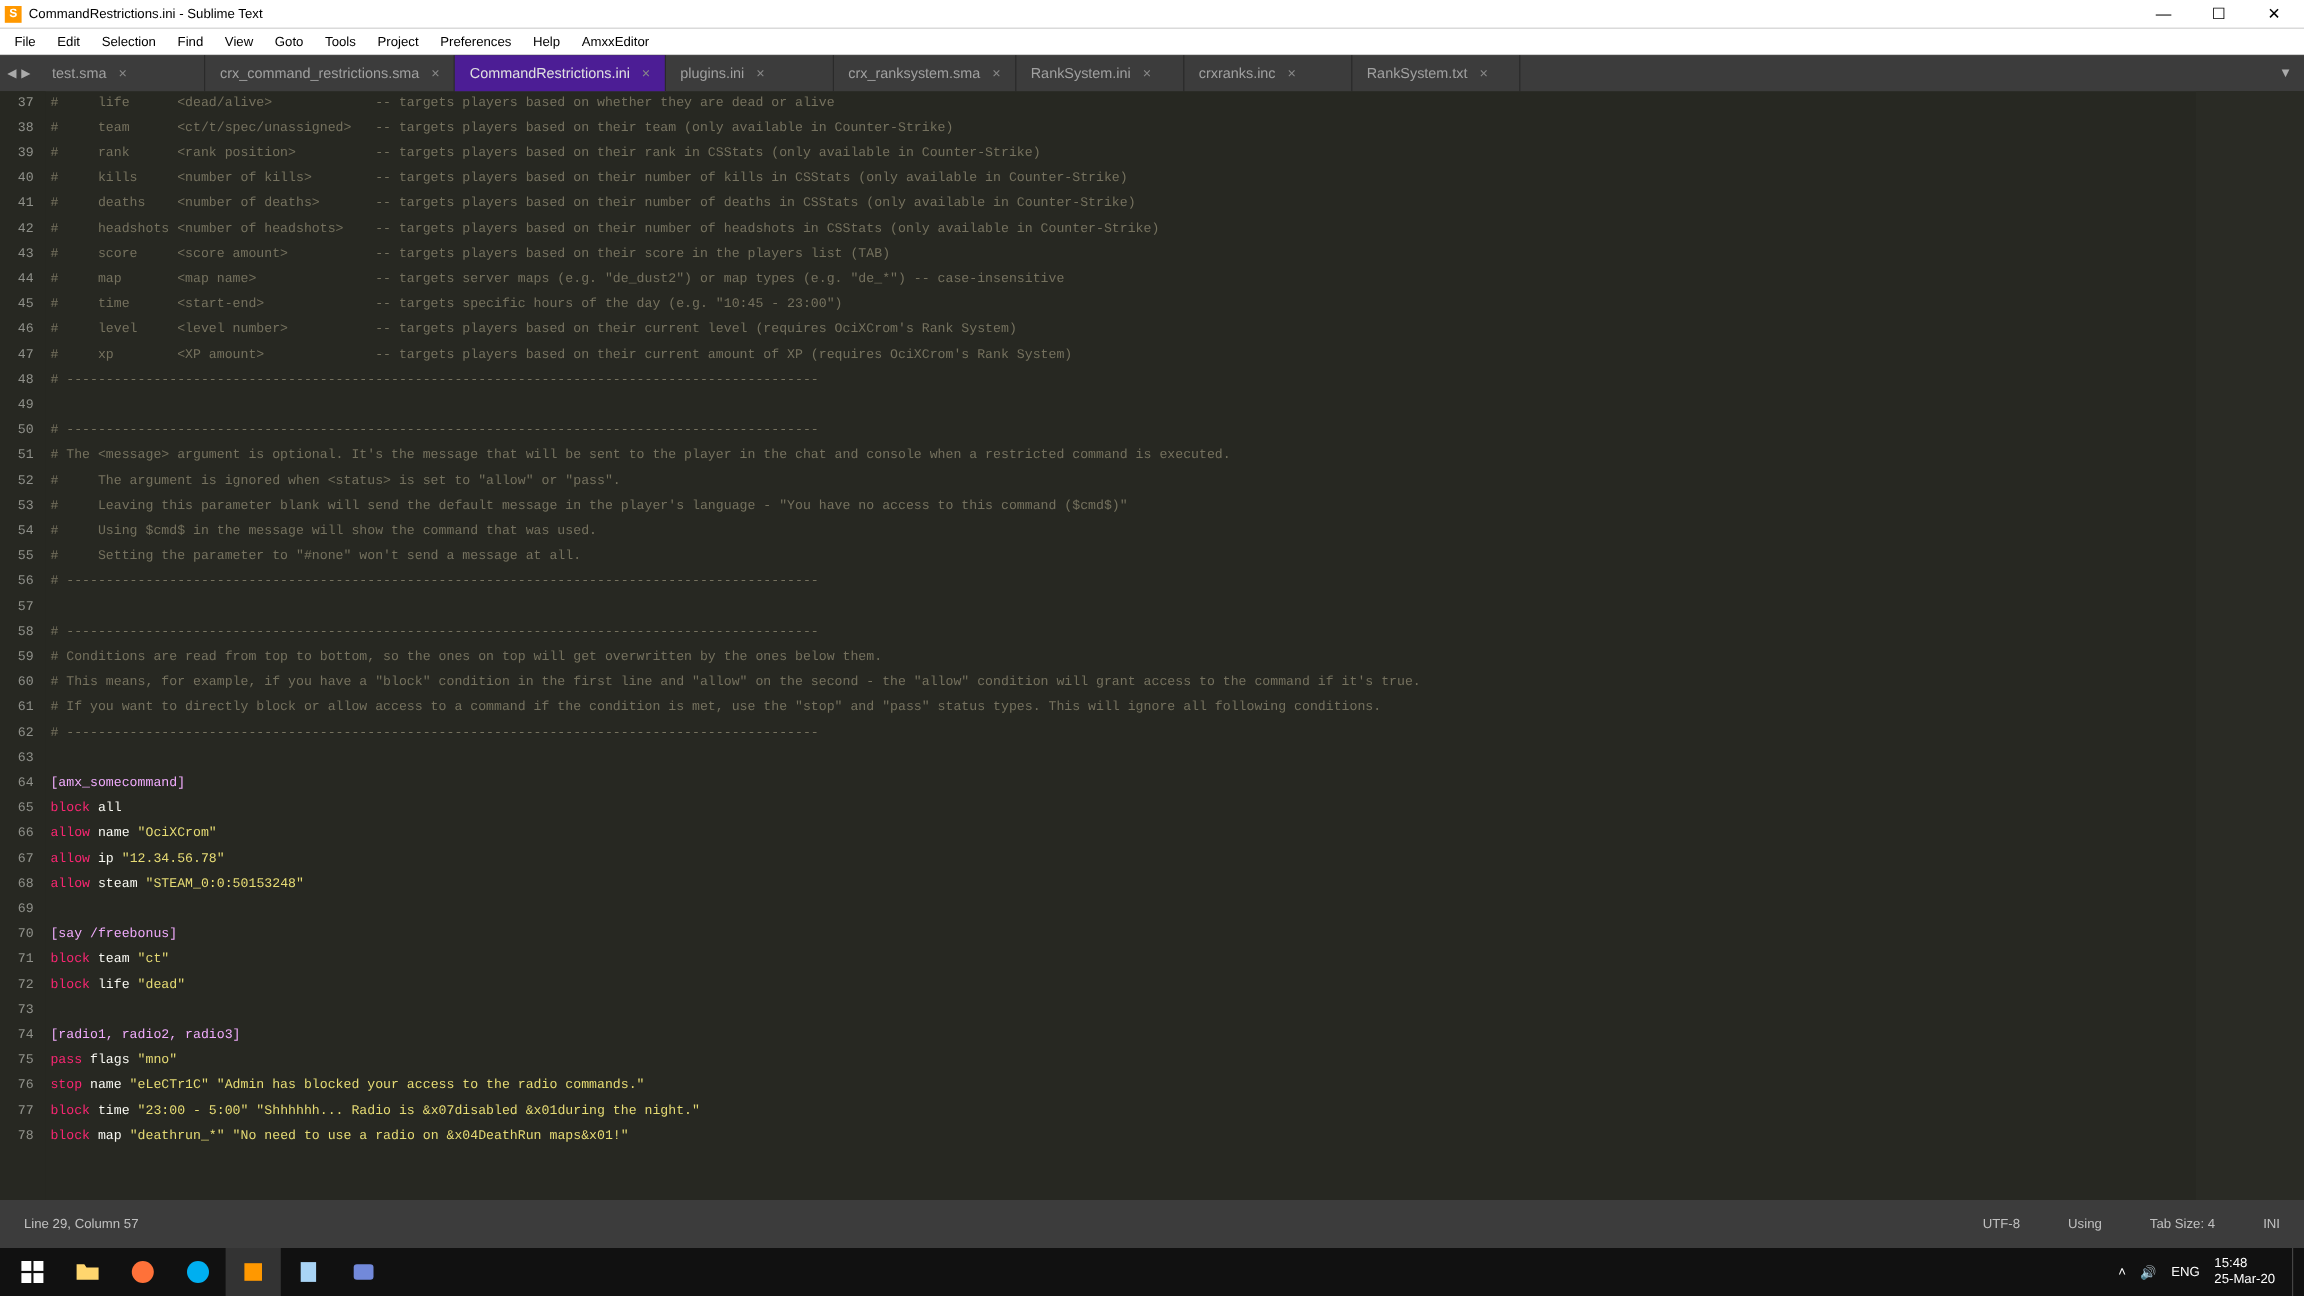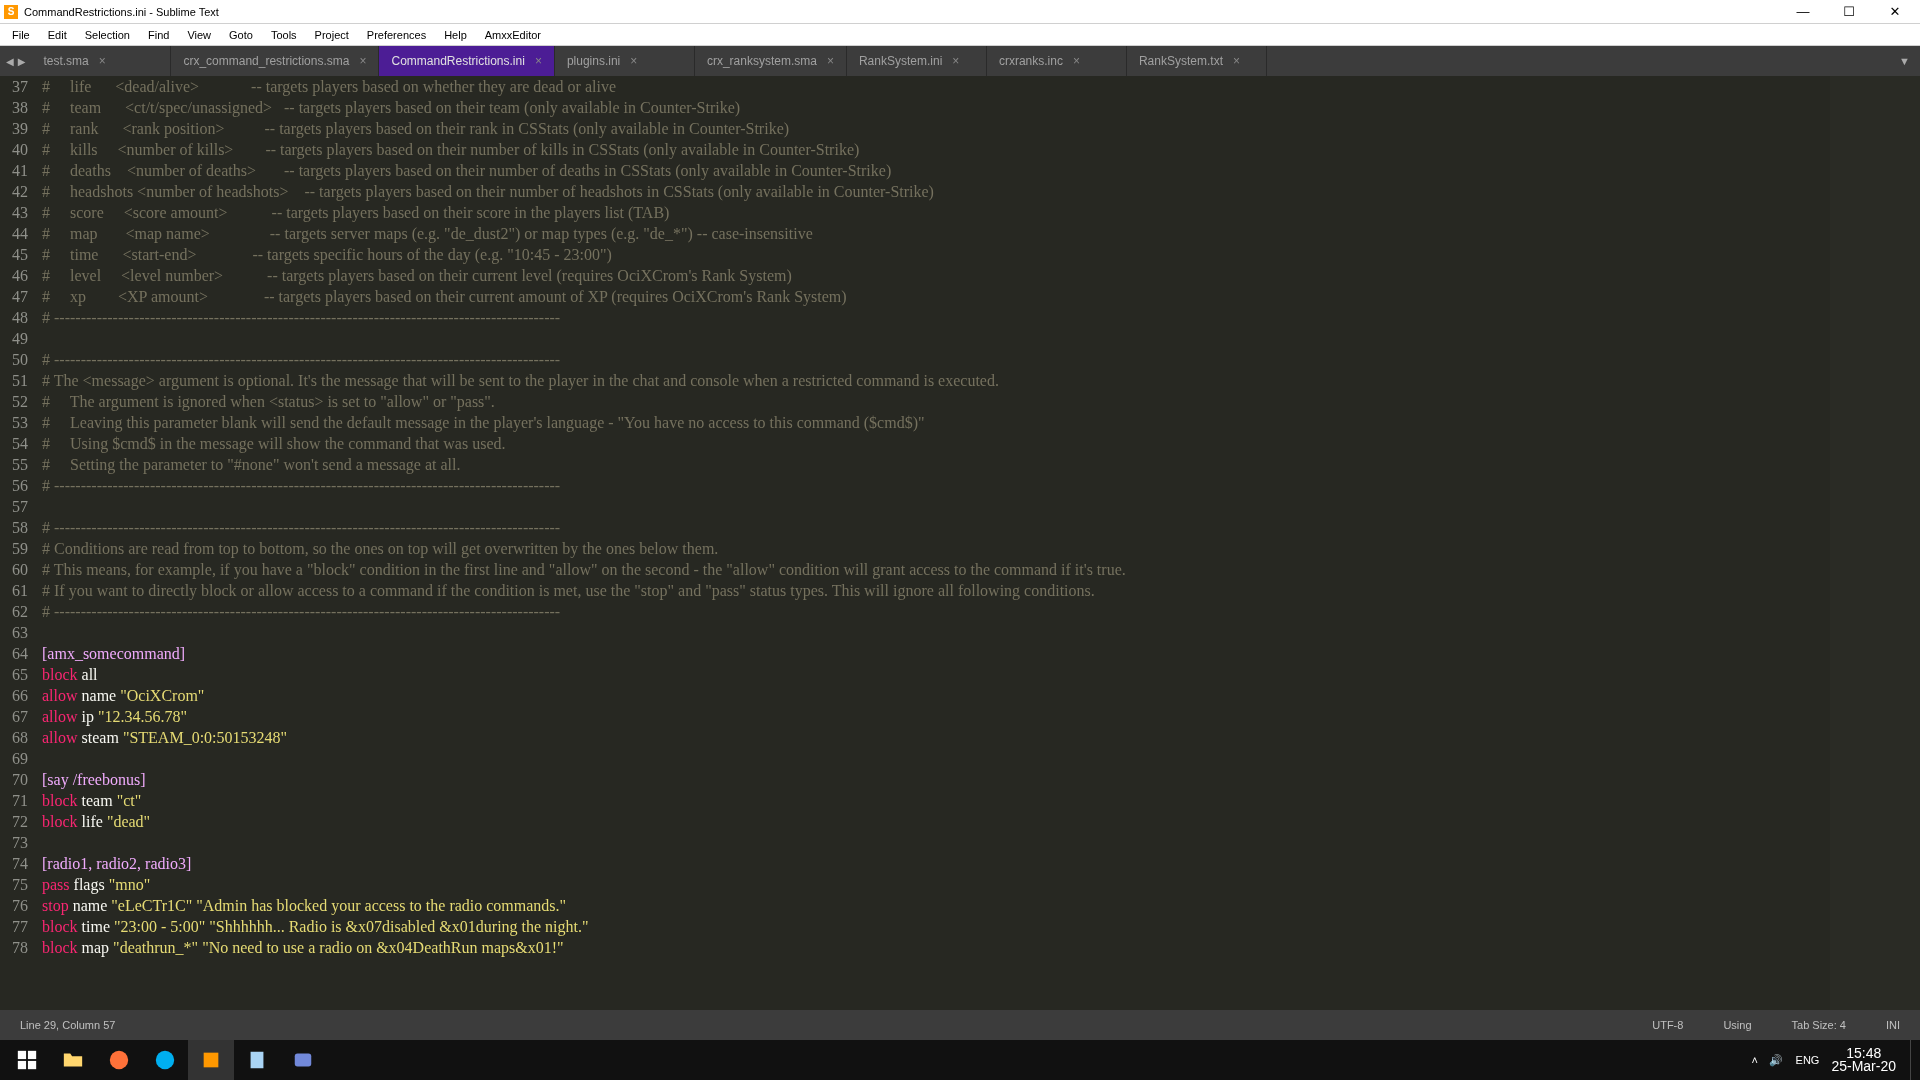--- a/index.html
+++ b/index.html
@@ -74,22 +74,22 @@
   min-width: 140px;
 }
 .tab.active { background: #4c1d95; color: #e0e0e0; }
 .tab .tab-close { color: #888; font-size: 12px; }
 .tab-bar .spacer { flex: 1; }
 .tab-bar .dropdown-toggle { color: #aaa; padding: 0 10px; display: flex; align-items: center; cursor: pointer; }
 
 .editor {
   flex: 1;
   display: flex;
-  font-family: Liberation Serif, serif;
-  font-size: 16px;
+  font-family: Liberation Mono, monospace;
+  font-size: 11px;
   line-height: 21px;
   overflow: hidden;
   position: relative;
 }
 .gutter {
   background: #272822;
   color: #8f908a;
   padding: 0 10px 0 6px;
   text-align: right;
   user-select: none;
@@ -107,21 +107,21 @@
 .tok-section { color: #f0abfc; }
 
 .minimap {
   width: 90px;
   background: #2a2b25;
 }
 
 .status-bar {
   background: #3c3c3c;
   color: #c0c0c0;
-  height: 30px;
+  height: 40px;
   display: flex;
   align-items: center;
   padding: 0 10px;
   font-size: 11px;
   gap: 20px;
 }
 .status-bar .spacer { flex: 1; }
 .status-bar .seg { padding: 0 10px; cursor: default; }
 
 .taskbar {
@@ -135,21 +135,21 @@
 .taskbar .tb-btn {
   width: 46px; height: 40px;
   display: flex; align-items: center; justify-content: center;
   font-size: 18px;
   cursor: pointer;
 }
 .taskbar .tb-btn.start { font-size: 16px; }
 .taskbar .tb-btn svg { width: 22px; height: 22px; }
 .taskbar .spacer { flex: 1; }
 .taskbar .tray { display: flex; align-items: center; gap: 12px; padding: 0 8px; font-size: 11px; }
-.taskbar .clock { text-align: center; line-height: 13px; font-size: 14px; padding-right: 6px; }
+.taskbar .clock { text-align: left; line-height: 13px; font-size: 11px; padding-right: 6px; }
 .taskbar .show-desktop { width: 6px; height: 40px; border-left: 1px solid #444; }
 </style>
 </head>
 <body>
 
 <div class="title-bar">
   <span class="app-icon">S</span>
   <span class="title-text">CommandRestrictions.ini - Sublime Text</span>
   <div class="win-controls">
     <span class="win-btn">—</span>

